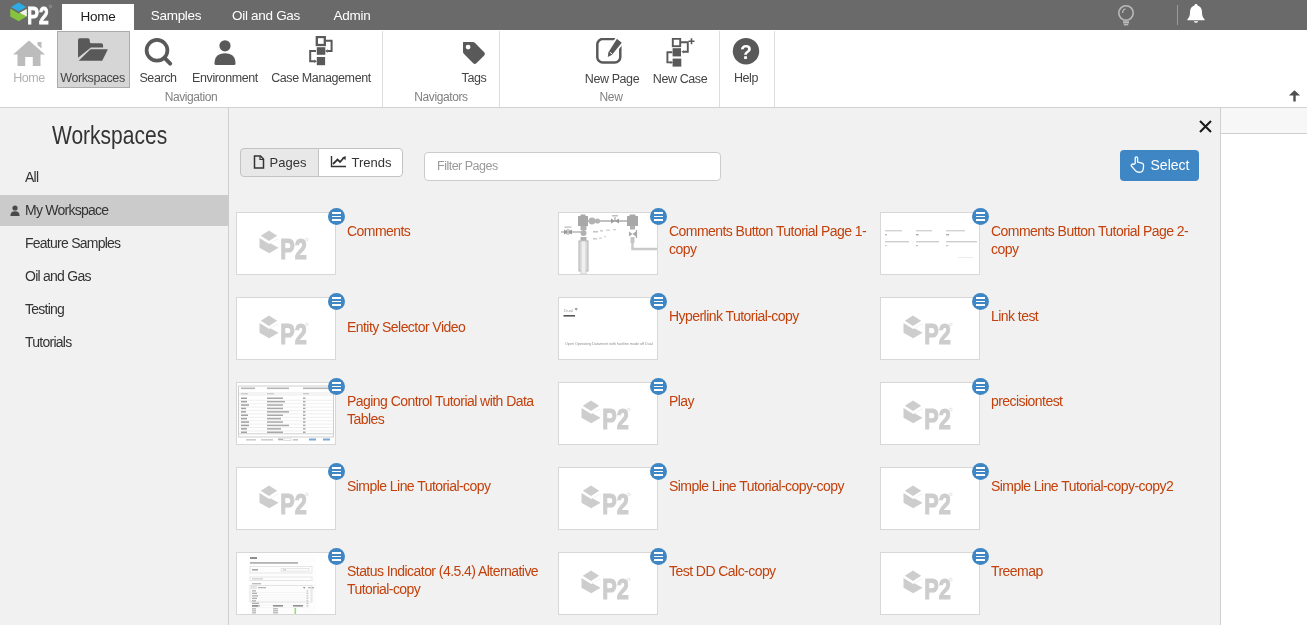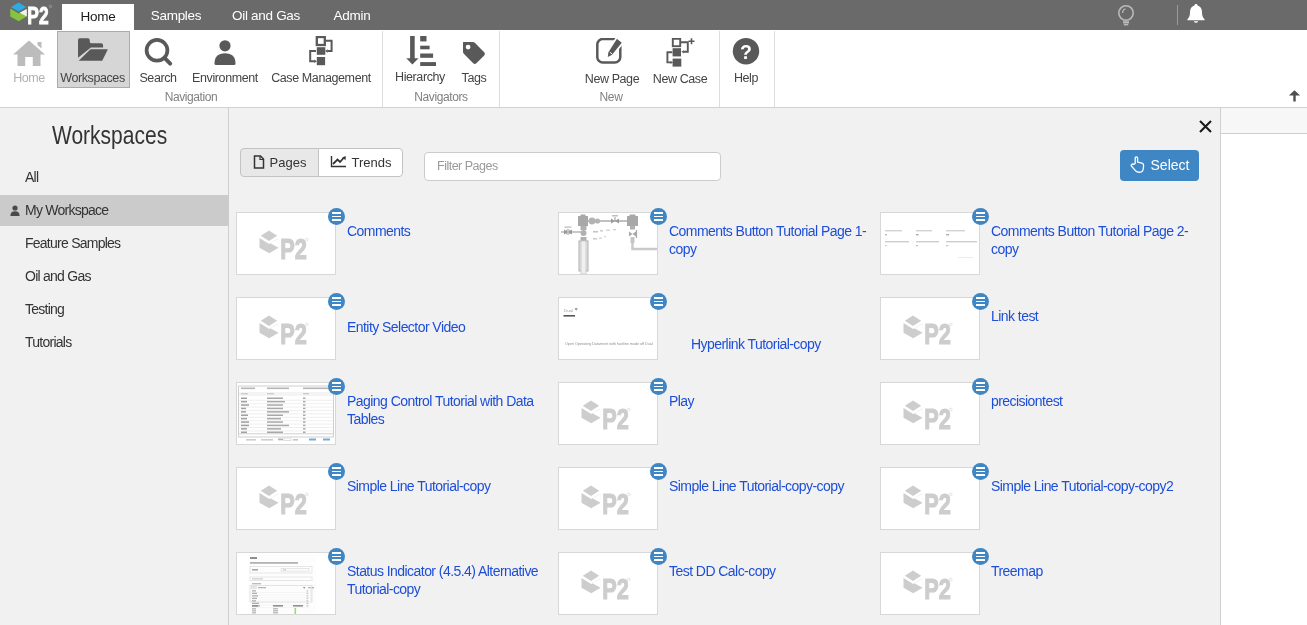--- a/index.html
+++ b/index.html
@@ -30,21 +30,21 @@
   #xclose{position:absolute;left:1196px;top:8px;font-size:21px;color:#222;font-weight:400;}
   .tgl{position:absolute;top:40px;height:28.5px;box-sizing:border-box;border:1px solid #c3c3c3;font-size:13px;color:#333;line-height:27px;text-align:center;}
   #tglPages{left:240px;width:79px;background:#e8e8e8;border-radius:4px 0 0 4px;}
   #tglTrends{left:318px;width:85px;background:#fff;border-radius:0 4px 4px 0;}
   #filter{position:absolute;left:424px;top:44px;width:297px;height:29px;box-sizing:border-box;background:#fff;border:1px solid #ccc;border-radius:4px;font-size:12.5px;letter-spacing:-0.5px;color:#9a9a9a;line-height:27px;padding-left:12px;}
   #selbtn{position:absolute;left:1120px;top:42px;width:79px;height:31px;background:#3e86c4;border-radius:4px;color:#fff;font-size:14px;text-align:center;line-height:31px;}
   
   .thumb{position:absolute;width:100px;height:63px;background:#fff;border:1px solid #d7d7d7;box-sizing:border-box;}
   .badge{position:absolute;width:17px;height:17px;border-radius:50%;background:#3e86c4;}
   .badge i{display:block;position:absolute;left:4px;width:9px;height:1.8px;background:#fff;}
-  .clabel{position:absolute;white-space:nowrap;font-size:14px;letter-spacing:-0.55px;color:#1d4ed8;line-height:17.5px;}
+  .clabel{position:absolute;white-space:nowrap;font-size:14px;letter-spacing:-0.55px;color:#c2410c;line-height:17.5px;}
 </style>
 </head>
 <body>
 <div id="root">
     <svg width="0" height="0" style="position:absolute">
       <defs>
         <g id="p2g">
           <polygon points="10,0.5 18.2,5.7 10,10.9 1.8,5.7" fill="currentColor"></polygon>
           <polygon points="0.5,8.0 0.5,17.8 10.2,23.3 19.2,18.0 19.2,8.6 10.2,13.9" fill="currentColor"></polygon>
           <polygon points="19.6,8.6 19.6,17.8 11.3,13.2" fill="#fff"></polygon>
@@ -112,31 +112,20 @@
           <rect x="11.8" y="11.2" width="8.5" height="7.6" fill="#595959"></rect>
           <rect x="11.8" y="21" width="8.3" height="8.2" fill="#595959"></rect>
           <path d="M21 4.7 H26.6 V15 H22.5" fill="none" stroke="#595959" stroke-width="2"></path>
           <polygon points="22.8,13.2 22.8,16.8 20,15" fill="#595959"></polygon>
           <path d="M11 15 H5.2 V25.3 H9.5" fill="none" stroke="#595959" stroke-width="2"></path>
           <polygon points="9.2,23.5 9.2,27.1 12,25.3" fill="#595959"></polygon>
         </svg>
     <div class="rl">Case Management</div>
   </div>
   <div class="rsep" style="left:382px;"></div>
-  <div class="rb" style="left:380px;width:80px;">
-    <svg width="32" height="31" viewBox="0 0 32 31" style="margin:5px auto 3px">
-          <line x1="8.4" y1="0" x2="8.4" y2="23.5" stroke="#595959" stroke-width="4.6"></line>
-          <polygon points="2.3,22.3 14.5,22.3 8.4,28.6" fill="#595959"></polygon>
-          <rect x="16.2" y="0" width="6.3" height="5.4" fill="#595959"></rect>
-          <rect x="16.2" y="9.7" width="9.4" height="3.6" fill="#595959"></rect>
-          <rect x="16.2" y="17.5" width="12.9" height="4.3" fill="#595959"></rect>
-          <rect x="16.2" y="26.1" width="16" height="3.9" fill="#595959"></rect>
-        </svg>
-    <div class="rl">Hierarchy</div>
-  </div>
   <div class="rb" style="left:452px;width:44px;">
     <svg width="30" height="30" viewBox="0 0 30 30">
           <g transform="scale(-1 1) translate(-30 0)">
             <path d="M25.4 4 H16.2 Q15 4 14.2 4.8 L4.8 14.2 Q3.2 15.8 4.8 17.4 L12.6 25.2 Q14.2 26.8 15.8 25.2 L25.2 15.8 Q26 15 26 13.8 V4.6 Q26 4 25.4 4 Z" fill="#595959"></path>
             <circle cx="20.9" cy="9.1" r="2.4" fill="#fff"></circle>
           </g>
         </svg>
     <div class="rl">Tags</div>
   </div>
   <div class="rsep" style="left:499px;"></div>
@@ -300,21 +289,21 @@
             <text x="5" y="13.5" font-size="4.4" fill="#9a9a9a" font-family="Liberation Sans,sans-serif">Dual</text>
             <polygon points="15.5,10.3 18.8,10.3 17.1,12.7" fill="#888"></polygon>
             <rect x="4.5" y="17" width="11.5" height="1.6" fill="#555"></rect>
             <text x="6" y="46.5" font-size="3.7" fill="#8f8f8f" font-family="Liberation Sans,sans-serif">Open Operating Datament with hairline mode off Dual</text>
           </svg></div>
 <div class="badge" style="left:650px;top:185px;">
           <i style="top:4px"></i>
           <i style="top:7.5px"></i>
           <i style="top:11px"></i>
         </div>
-<div class="clabel" style="left:691px;top:200px;margin-top:28px;">Hyperlink Tutorial-copy</div>
+<div class="clabel" style="left:669px;top:200px;">Hyperlink Tutorial-copy</div>
 <div class="thumb" style="left:880px;top:189px;">
           <svg style="position:absolute;left:22px;top:17px;color:#cdcdcd" width="50" height="30" viewBox="0 0 50 30">
             <use href="#p2g"></use>
           </svg>
         </div>
 <div class="badge" style="left:972px;top:185px;">
           <i style="top:4px"></i>
           <i style="top:7.5px"></i>
           <i style="top:11px"></i>
         </div>

